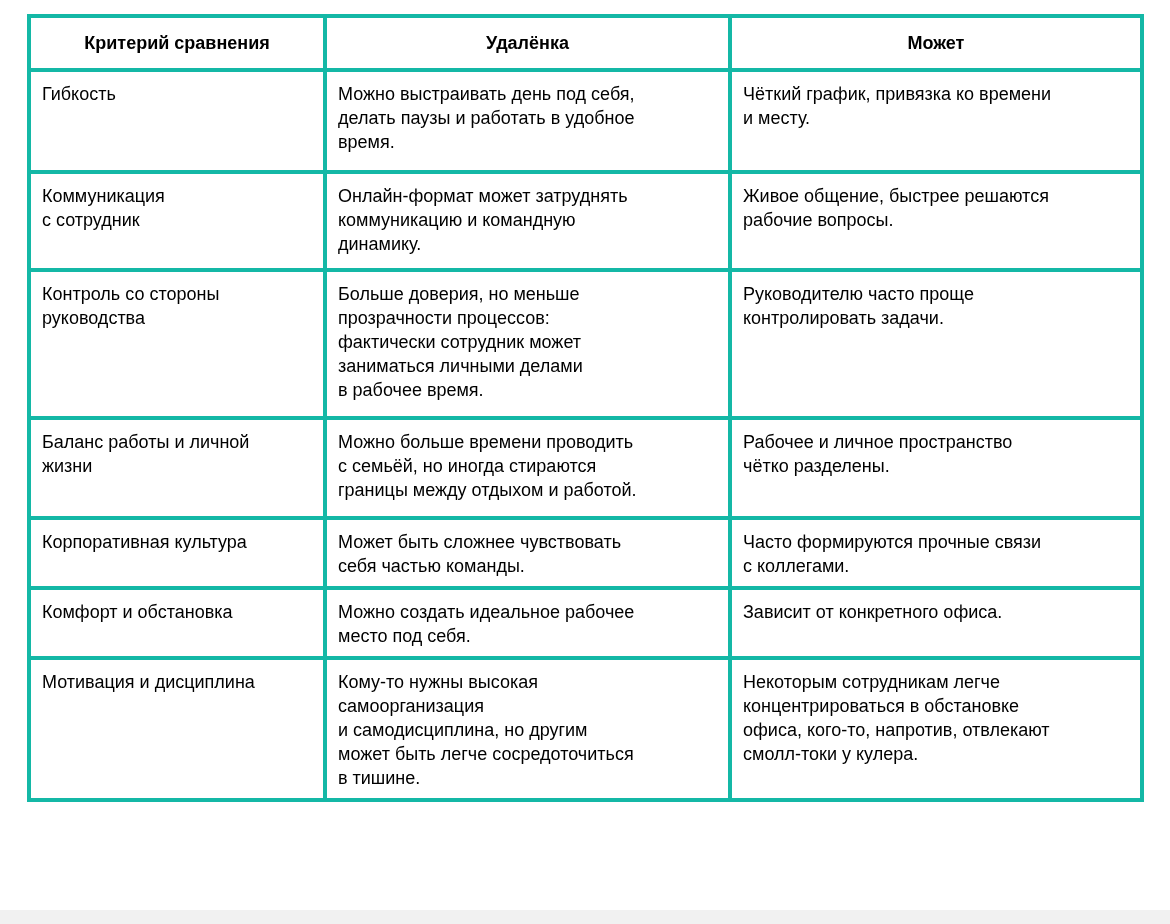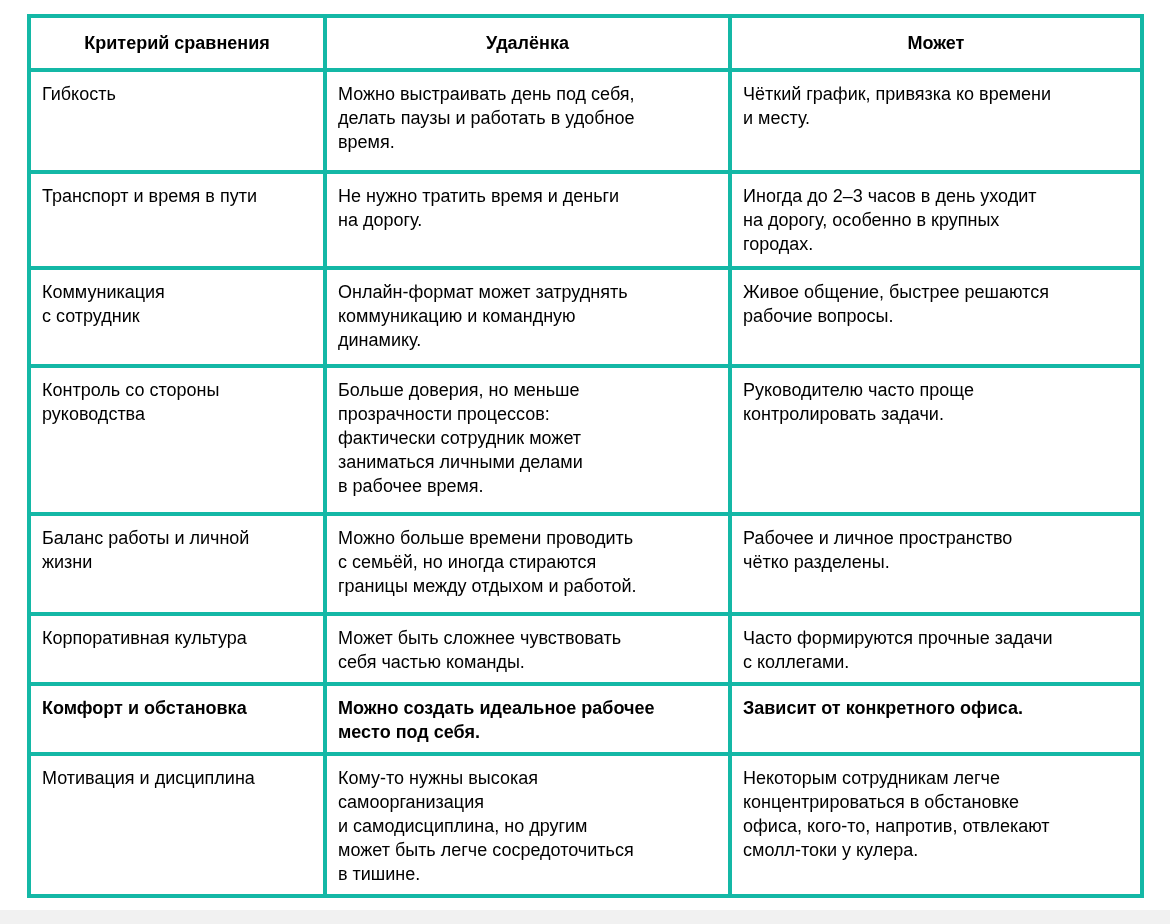--- a/index.html
+++ b/index.html
@@ -45,21 +45,21 @@
     padding: 10px 24px 8px 11px;
     line-height: 24px;
     white-space: pre-line;
   }
   tr.r1 { height: 102px; }
   tr.r2 { height: 96px; }
   tr.r3 { height: 98px; }
   tr.r4 { height: 148px; }
   tr.r5 { height: 100px; }
   tr.r6 { height: 69px; border-radius: 12px; }
-  tr.r7 { height: 66px; font-weight: bold; }
+  tr.r7 { height: 66px; }
   tr.r8 { height: 110px; }
   .bottom-bar {
     position: absolute;
     left: 0;
     bottom: 0;
     width: 100%;
     height: 14px;
     background: #f1f1f1;
   }
 </style>
@@ -80,28 +80,20 @@
       <th>Может</th>
     </tr>
     <tr class="r1">
       <td>Гибкость</td>
       <td>Можно выстраивать день под себя,
 делать паузы и работать в удобное
 время.</td>
       <td>Чёткий график, привязка ко времени
 и месту.</td>
     </tr>
-    <tr class="r2">
-      <td>Транспорт и время в пути</td>
-      <td>Не нужно тратить время и деньги
-на дорогу.</td>
-      <td>Иногда до 2–3 часов в день уходит
-на дорогу, особенно в крупных
-городах.</td>
-    </tr>
     <tr class="r3">
       <td>Коммуникация
 с сотрудник</td>
       <td>Онлайн-формат может затруднять
 коммуникацию и командную
 динамику.</td>
       <td>Живое общение, быстрее решаются
 рабочие вопросы.</td>
     </tr>
     <tr class="r4">
@@ -121,21 +113,21 @@
       <td>Можно больше времени проводить
 с семьёй, но иногда стираются
 границы между отдыхом и работой.</td>
       <td>Рабочее и личное пространство
 чётко разделены.</td>
     </tr>
     <tr class="r6">
       <td>Корпоративная культура</td>
       <td>Может быть сложнее чувствовать
 себя частью команды.</td>
-      <td>Часто формируются прочные задачи
+      <td>Часто формируются прочные связи
 с коллегами.</td>
     </tr>
     <tr class="r7">
       <td>Комфорт и обстановка</td>
       <td>Можно создать идеальное рабочее
 место под себя.</td>
       <td>Зависит от конкретного офиса.</td>
     </tr>
     <tr class="r8">
       <td>Мотивация и дисциплина</td>

